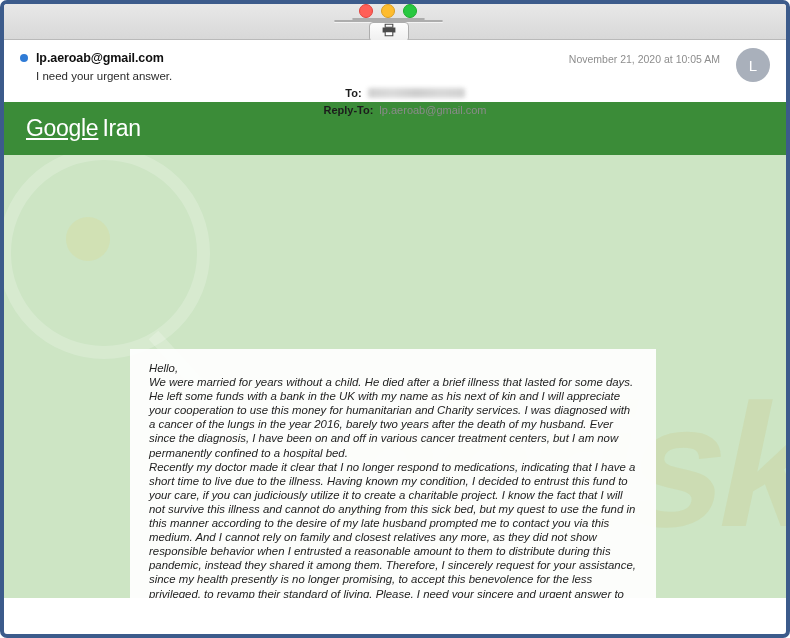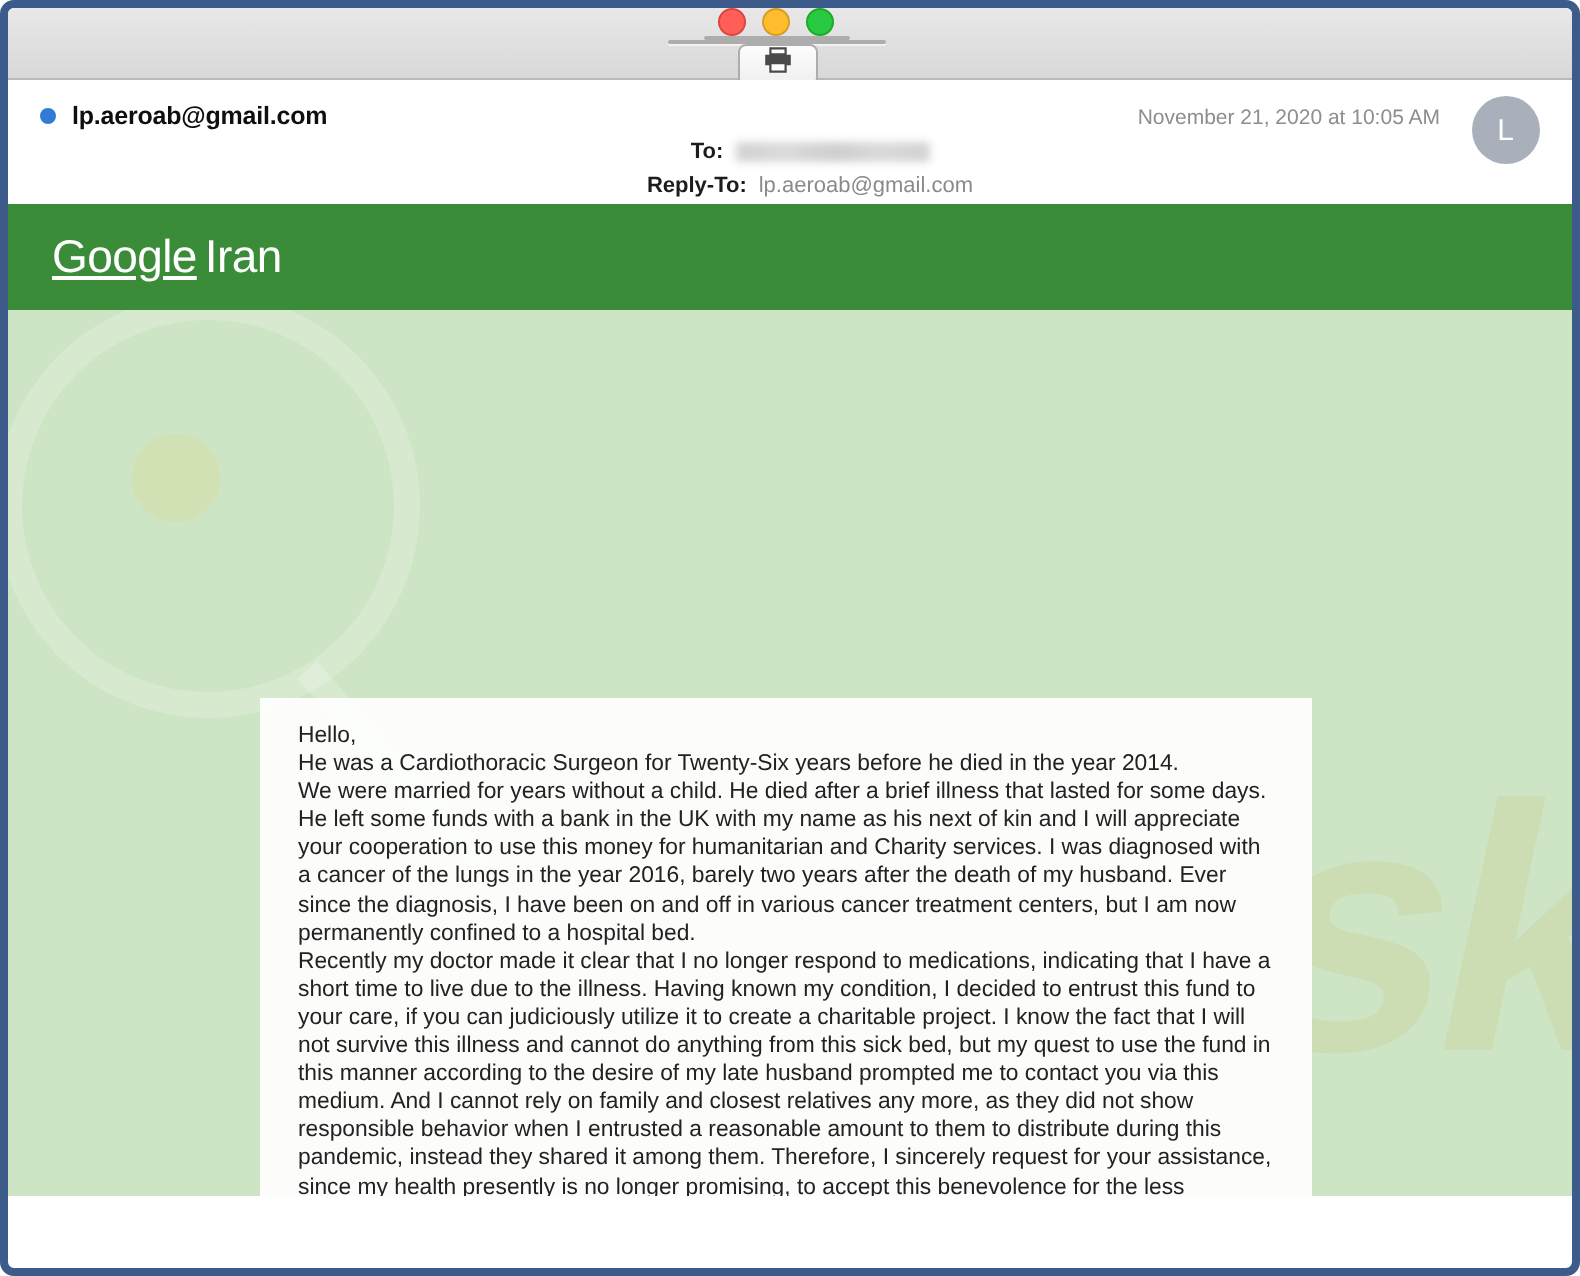--- a/index.html
+++ b/index.html
@@ -247,21 +247,21 @@
     background: rgba(255,255,255,0.93);
     box-sizing: border-box;
     padding: 12px 19px 0 19px;
     overflow: hidden;
   }
   #letter-text {
     font-size: 11.4px;
     line-height: 14.1px;
     color: #222222;
   }
-  #letter-text p { margin: 0; }
+  #letter-text p { margin: 0; font-style: italic; }
 </style>
 </head>
 <body>
 
 <div id="window-frame">
 
   <div id="toolbar">
 
     <div class="traffic-lights">
       <span class="tl tl-red"></span>
@@ -353,20 +353,21 @@
       <span id="move-to-label">Move to...</span>
     </div>
 
   </div>
 
   <div id="message-header">
     <div id="sender-row">
       <span id="unread-dot"></span>
       <span id="sender-address">lp.aeroab@gmail.com</span>
     </div>
+    <div id="subject-line">I need your urgent answer.</div>
     <div class="meta-row">
       <span class="meta-label">To:</span>
       <span id="to-redacted"></span>
     </div>
     <div class="meta-row">
       <span class="meta-label">Reply-To:</span>
       <span class="meta-value">lp.aeroab@gmail.com</span>
     </div>
     <div id="message-date">November 21, 2020 at 10:05 AM</div>
     <div id="avatar">L</div>
@@ -381,21 +382,20 @@
   <div id="email-body">
 
     <div id="watermark-glass"></div>
     <div id="watermark-glass-handle"></div>
     <div id="watermark-dot"></div>
     <div id="watermark-text">pcrisk.com</div>
 
     <div id="content-card">
       <div id="letter-text">
         <p>Hello,</p>
-        <p>He was a Cardiothoracic Surgeon for Twenty-Six years before he died in the year 2014.</p>
         <p>We were married for years without a child. He died after a brief illness that lasted for some days. He left some funds with a bank in the UK with my name as his next of kin and I will appreciate your cooperation to use this money for humanitarian and Charity services. I was diagnosed with a cancer of the lungs in the year 2016, barely two years after the death of my husband. Ever since the diagnosis, I have been on and off in various cancer treatment centers, but I am now permanently confined to a hospital bed.</p>
         <p>Recently my doctor made it clear that I no longer respond to medications, indicating that I have a short time to live due to the illness. Having known my condition, I decided to entrust this fund to your care, if you can judiciously utilize it to create a charitable project. I know the fact that I will not survive this illness and cannot do anything from this sick bed, but my quest to use the fund in this manner according to the desire of my late husband prompted me to contact you via this medium. And I cannot rely on family and closest relatives any more, as they did not show responsible behavior when I entrusted a reasonable amount to them to distribute during this pandemic, instead they shared it among them. Therefore, I sincerely request for your assistance, since my health presently is no longer promising, to accept this benevolence for the less privileged, to revamp their standard of living. Please, I need your sincere and urgent answer to know if you will be available for this service.</p>
 
       </div>
 
     </div>
 
   </div>
 
 </div>

